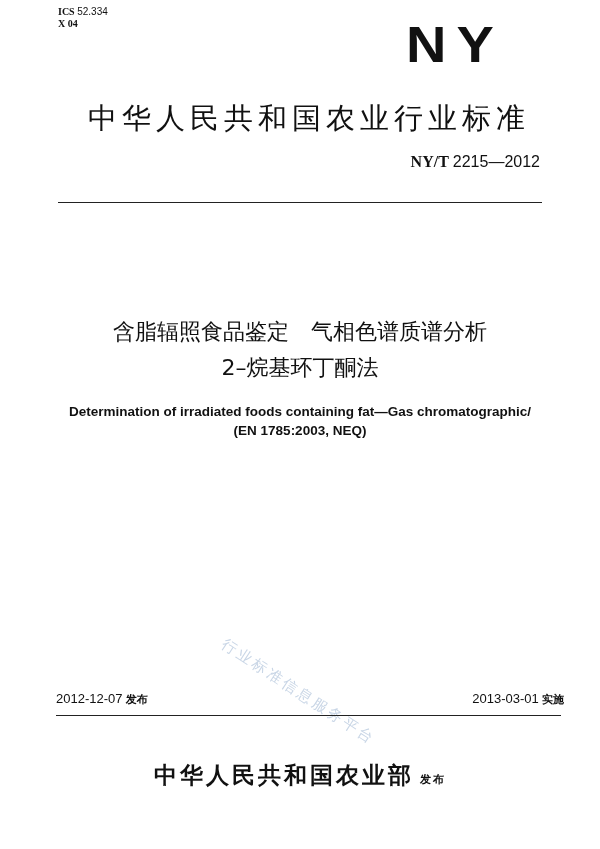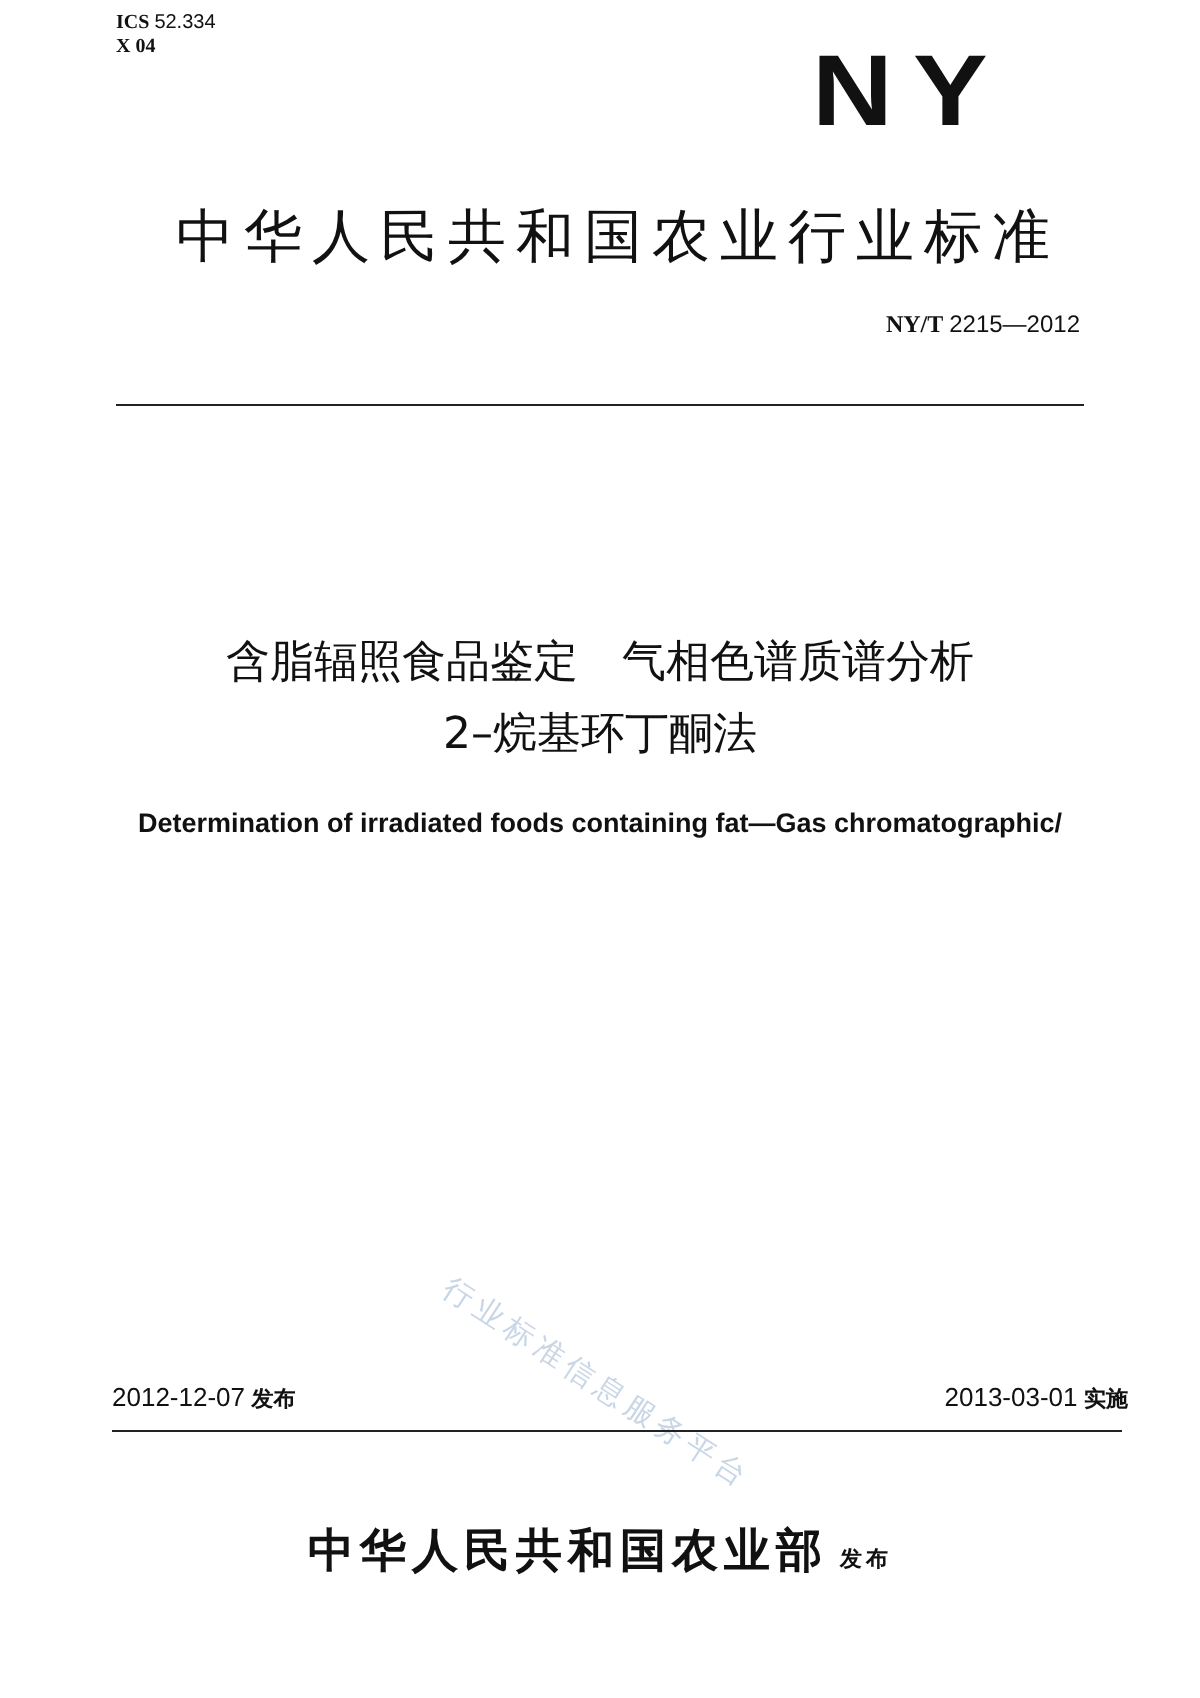--- a/index.html
+++ b/index.html
@@ -2,21 +2,21 @@
 <html><head>
 <meta charset="utf-8">
 <style>
   html, body { margin: 0; padding: 0; background: #ffffff; }
   body { width: 600px; height: 849px; position: relative; overflow: hidden; color: #111; }
   .abs { position: absolute; }
   .ics { left: 58px; top: 6px; font-family: "Liberation Serif", serif; font-weight: bold; font-size: 10px; line-height: 12px; }
   .ics .num { font-family: "Liberation Sans", sans-serif; font-weight: normal; font-size: 10px; }
   .ny-logo { left: 406px; top: 20px; font-family: "Liberation Sans", sans-serif; font-weight: 900; font-size: 56px; line-height: 56px; letter-spacing: 10px; transform: scaleY(0.9); transform-origin: top left; }
   .std-title { left: 0; width: 600px; top: 100px; text-align: center; font-family: "DejaVu Sans", sans-serif; font-size: 29px; letter-spacing: 5px; line-height: 36px; padding-left: 18px; box-sizing: border-box; }
-  .std-code { right: 60px; top: 154px; font-size: 12px; line-height: 16px; }
+  .std-code { right: 60px; top: 154px; font-size: 16px; line-height: 16px; }
   .std-code .pre { font-family: "Liberation Serif", serif; font-weight: bold; }
   .std-code .num { font-family: "Liberation Sans", sans-serif; }
   .rule-top { left: 58px; top: 202px; width: 484px; height: 0; border-top: 1.5px solid #222; }
   .cn-title { left: 0; width: 600px; top: 314px; text-align: center; font-family: "DejaVu Sans", sans-serif; font-size: 22px; line-height: 36px; }
   .cn-title .gap { display: inline-block; width: 22px; }
   .en-title { left: 0; width: 600px; top: 402px; text-align: center; font-family: Liberation Sans, sans-serif; font-weight: bold; font-size: 13.5px; line-height: 19px; }
   .watermark { left: 228px; top: 635px; font-family: "DejaVu Sans", sans-serif; font-size: 15px; color: #c9d6e6; transform: rotate(33deg); transform-origin: left top; letter-spacing: 3px; white-space: nowrap; }
   .date-pub { left: 56px; top: 691px; font-size: 13px; }
   .date-impl { right: 36px; top: 691px; font-size: 13px; margin-left: 32px; }
   .date-pub .num, .date-impl .num { font-family: "Liberation Sans", sans-serif; }
@@ -46,20 +46,21 @@
 
 <div class="abs cn-title">
   <div>
     <span>含脂辐照食品鉴定</span><span class="gap"></span><span>气相色谱质谱分析</span>
   </div>
   <div>2–烷基环丁酮法</div>
 </div>
 
 <div class="abs en-title">
   <div>Determination of irradiated foods containing fat—Gas chromatographic/</div>
+  <div>(EN 1785:2003, NEQ)</div>
 </div>
 
 <div class="abs watermark">行业标准信息服务平台</div>
 
 <div class="abs date-pub">
   <span class="num">2012-12-07</span>
   <span class="lbl">发布</span>
 </div>
 
 <div class="abs date-impl">

